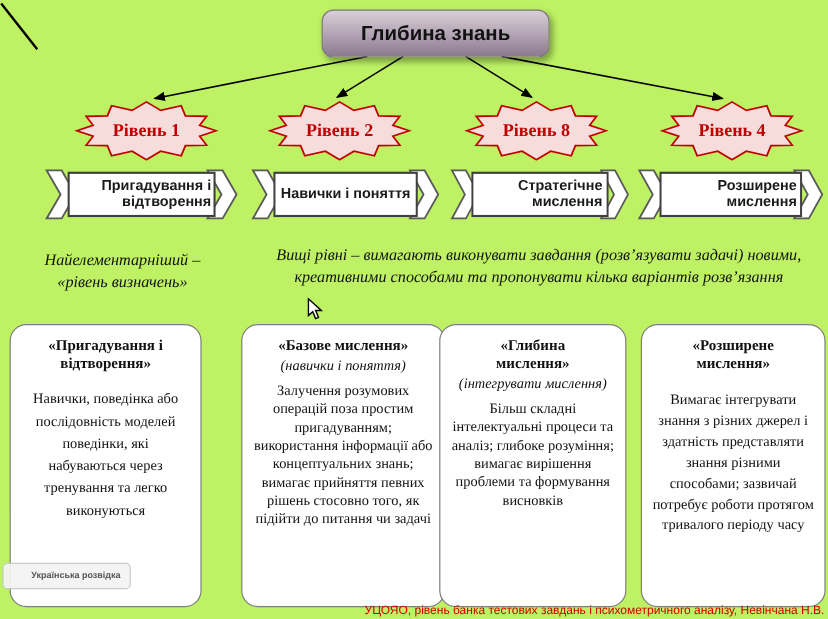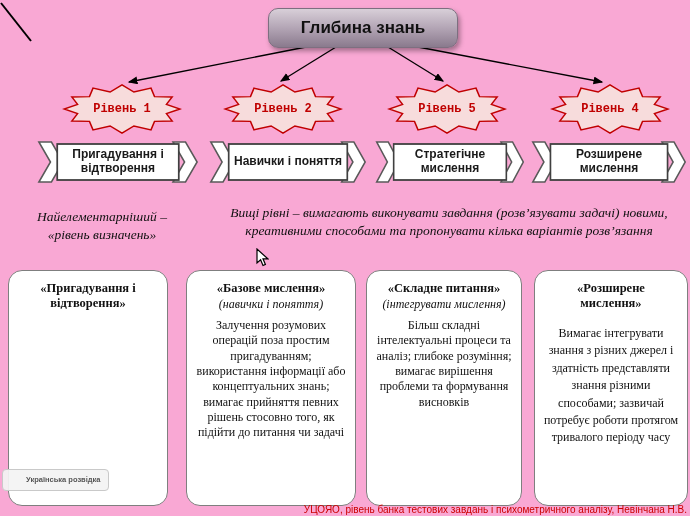--- a/index.html
+++ b/index.html
@@ -1,42 +1,42 @@
 <!DOCTYPE html>
 <html><head>
 <meta charset="utf-8">
 <style>
   html,body { margin:0; padding:0; background:#fff; }
   .slide {
-    position:relative; width:690px; height:516px; background:#f9a8d4;
+    position:relative; width:690px; height:516px; background:#bef264;
     font-family:"Liberation Serif", serif; overflow:hidden;
   }
   .title-box {
     position:absolute; left:268px; top:8px; width:188px; height:38px;
     border-radius:10px;
     background:linear-gradient(#d8cfd8 0%, #b3a5b5 50%, #8a7a8d 100%);
     border:1px solid #7d6f80;
     box-shadow:2px 3px 5px rgba(0,0,0,.35);
     display:flex; align-items:center; justify-content:center;
     font-family:"Liberation Sans", sans-serif;
     font-weight:bold; font-size:17px; color:#111;
   }
   .overlay-svg { position:absolute; left:0; top:0; width:690px; height:516px; pointer-events:none; }
   .level-star { position:absolute; top:84px; width:120px; height:50px; }
   .level-star svg { position:absolute; inset:0; width:100%; height:100%; }
   .star-label {
     position:absolute; inset:0; display:flex; align-items:center; justify-content:center;
-    color:#c00000; font-weight:bold; font-size:12px;
-    font-family:Liberation Mono, monospace;
+    color:#c00000; font-weight:bold; font-size:15px;
+    font-family:Liberation Serif, serif;
   }
   .banner { position:absolute; top:136px; height:52px; }
   .banner svg { position:absolute; inset:0; width:100%; height:100%; }
   .banner-label {
     position:absolute; left:24px; right:24px; top:8px; bottom:8px;
-    display:flex; align-items:center; justify-content:center; text-align:center;
+    display:flex; align-items:center; justify-content:center; text-align:right;
     font-family:"Liberation Sans", sans-serif;
     font-weight:bold; font-size:12px; line-height:1.15; color:#1a1a1a;
   }
   .note {
     position:absolute; font-style:italic; font-size:13.5px; color:#111;
     text-align:center; line-height:1.3;
   }
   .note-left { left:2px; top:208px; width:200px; white-space:pre-line; }
   .note-right { left:212px; top:204px; width:474px; }
   .card {
@@ -101,21 +101,21 @@
   <div class="level-star" style="left:223px">
     <svg viewBox="0 0 120 54" preserveAspectRatio="none">
       <polygon points="118,27 104.4,31.9 110.2,40 92.5,40.4 89,49.5 71.9,45.4 60,53 48.1,45.4 31,49.5 27.5,40.4 9.8,40 15.6,31.9 2,27 15.6,22.1 9.8,14 27.5,13.6 31,4.5 48.1,8.6 60,1 71.9,8.6 89,4.5 92.5,13.6 110.2,14 104.4,22.1" fill="#f7dcdc" stroke="#c00000" stroke-width="1.5"></polygon>
     </svg>
     <span class="star-label">Рівень 2</span>
   </div>
   <div class="level-star" style="left:387px">
     <svg viewBox="0 0 120 54" preserveAspectRatio="none">
       <polygon points="118,27 104.4,31.9 110.2,40 92.5,40.4 89,49.5 71.9,45.4 60,53 48.1,45.4 31,49.5 27.5,40.4 9.8,40 15.6,31.9 2,27 15.6,22.1 9.8,14 27.5,13.6 31,4.5 48.1,8.6 60,1 71.9,8.6 89,4.5 92.5,13.6 110.2,14 104.4,22.1" fill="#f7dcdc" stroke="#c00000" stroke-width="1.5"></polygon>
     </svg>
-    <span class="star-label">Рівень 5</span>
+    <span class="star-label">Рівень 8</span>
   </div>
   <div class="level-star" style="left:550px">
     <svg viewBox="0 0 120 54" preserveAspectRatio="none">
       <polygon points="118,27 104.4,31.9 110.2,40 92.5,40.4 89,49.5 71.9,45.4 60,53 48.1,45.4 31,49.5 27.5,40.4 9.8,40 15.6,31.9 2,27 15.6,22.1 9.8,14 27.5,13.6 31,4.5 48.1,8.6 60,1 71.9,8.6 89,4.5 92.5,13.6 110.2,14 104.4,22.1" fill="#f7dcdc" stroke="#c00000" stroke-width="1.5"></polygon>
     </svg>
     <span class="star-label">Рівень 4</span>
   </div>
 
   <div class="banner" style="left:36px;width:164px">
     <svg viewBox="0 0 170 52" preserveAspectRatio="none">
@@ -149,28 +149,29 @@
     </svg>
     <span class="banner-label">Розширене мислення</span>
   </div>
 
   <div class="note note-left">Найелементарніший –
 «рівень визначень»</div>
   <div class="note note-right">Вищі рівні – вимагають виконувати завдання (розв’язувати задачі) новими, креативними способами та пропонувати кілька варіантів розв’язання</div>
 
   <div class="card" style="left:8px;width:160px">
     <div class="card-heading">«Пригадування і відтворення»</div>
+    <div class="card-body loose">Навички, поведінка або послідовність моделей поведінки, які набуваються через тренування та легко виконуються</div>
   </div>
-  <div class="card" style="left:186px;width:170px">
+  <div class="card" style="left:201px;width:170px">
     <div class="card-heading">«Базове мислення»</div>
     <div class="card-sub">(навички і поняття)</div>
     <div class="card-body">Залучення розумових операцій поза простим пригадуванням; використання інформації або концептуальних знань; вимагає прийняття певних рішень стосовно того, як підійти до питання чи задачі</div>
   </div>
   <div class="card" style="left:366px;width:156px">
-    <div class="card-heading">«Складне питання»</div>
+    <div class="card-heading">«Глибина мислення»</div>
     <div class="card-sub">(інтегрувати мислення)</div>
     <div class="card-body">Більш складні інтелектуальні процеси та аналіз; глибоке розуміння; вимагає вирішення проблеми та формування висновків</div>
   </div>
   <div class="card" style="left:534px;width:154px">
     <div class="card-heading">«Розширене мислення»</div>
     <div class="card-body roomy">Вимагає інтегрувати знання з різних джерел і здатність представляти знання різними способами; зазвичай потребує роботи протягом тривалого періоду часу</div>
   </div>
 
   <div class="footer">УЦОЯО, рівень банка тестових завдань і психометричного аналізу, Невінчана Н.В.</div>
 

